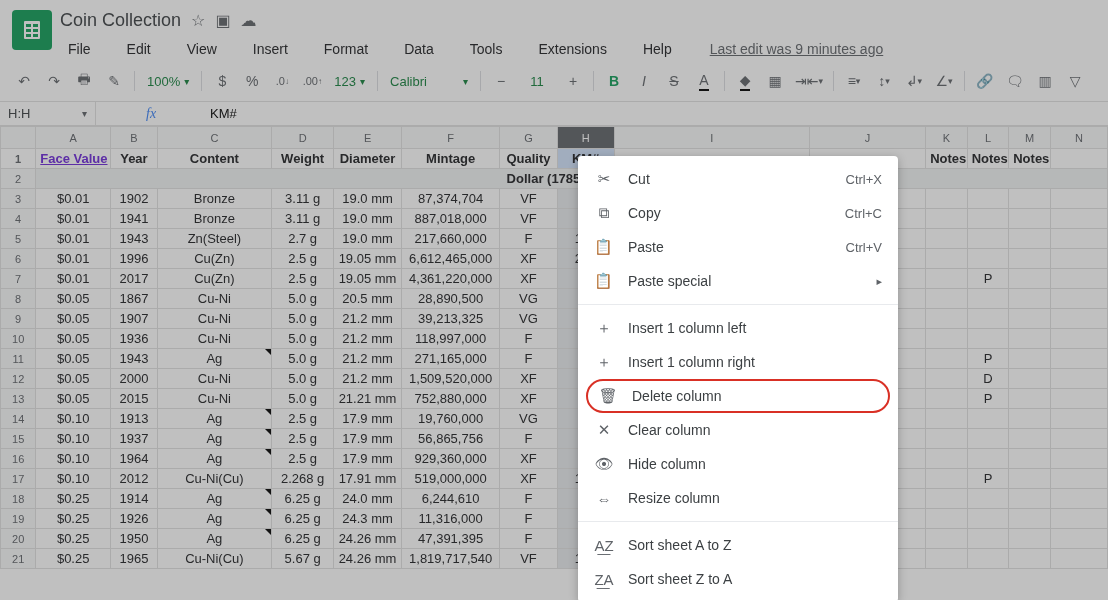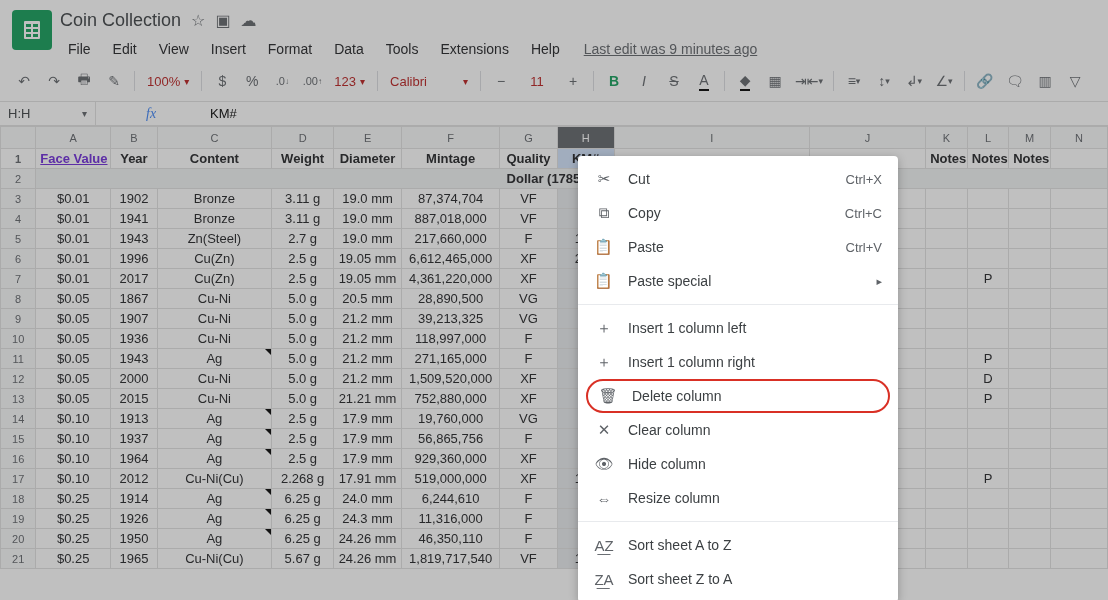--- a/index.html
+++ b/index.html
@@ -7,29 +7,29 @@
   .overlay { position: absolute; inset: 0; background: rgba(60,60,60,0.32); z-index: 50; pointer-events: none; }
   
   
   .header { padding: 8px 12px 0 12px; display: flex; align-items: flex-start; gap: 8px; }
   .logo { width: 40px; height: 40px; background: #0f9d58; border-radius: 4px; display: flex; align-items: center; justify-content: center; margin-top: 2px; }
   .logo svg { width: 24px; height: 24px; }
   .title-area { flex: 1; }
   .doc-title-row { display: flex; align-items: center; gap: 10px; font-size: 18px; color: #5f6368; padding: 2px 0; }
   .doc-title { color: #3c4043; }
   .title-icon { color: #5f6368; font-size: 16px; }
-  .menubar { display: flex; gap: 6px; padding-top: 4px; align-items: center; }
+  .menubar { display: flex; gap: 20px; padding-top: 4px; align-items: center; }
   .menubar span.menu-item { padding: 4px 8px; color: #202124; font-size: 14px; cursor: pointer; border-radius: 4px; }
   .last-edit { color: #5f6368; text-decoration: underline; font-size: 14px; margin-left: 10px; }
   
   
   .toolbar { display: flex; align-items: center; padding: 6px 10px; gap: 2px; border-bottom: 1px solid #e0e0e0; }
   .tbtn { min-width: 28px; height: 28px; display: flex; align-items: center; justify-content: center; color: #5f6368; font-size: 14px; border-radius: 2px; cursor: pointer; padding: 0 4px; }
   .tsep { width: 1px; height: 20px; background: #dadce0; margin: 0 4px; }
-  .tsel { display: flex; align-items: center; gap: 4px; padding: 0 6px; height: 28px; color: #b91c1c; cursor: pointer; }
+  .tsel { display: flex; align-items: center; gap: 4px; padding: 0 6px; height: 28px; color: #15803d; cursor: pointer; }
   .tsel.font { min-width: 90px; }
   .tsel.size { min-width: 40px; justify-content: center; }
   .bold-btn { color: #0f9d58; font-weight: bold; }
   .underline-text-color { border-bottom: 2px solid #000; padding-bottom: 1px; }
   .underline-fill { border-bottom: 2px solid #000; padding-bottom: 1px; }
   
   
   .fbar-row { display: flex; align-items: center; border-bottom: 1px solid #e0e0e0; gap: 40px; }
   .name-box { width: 96px; padding: 4px 8px; border-right: 1px solid #e0e0e0; color: #3c4043; font-size: 13px; display: flex; align-items: center; justify-content: space-between; }
   .name-box .dd { font-size: 10px; color: #5f6368; }
@@ -519,21 +519,21 @@
           <td></td>
           <td></td>
         </tr>
         <tr>
           <td class="rowhdr">20</td>
           <td>$0.25</td>
           <td>1950</td>
           <td class="corner-mark">Ag</td>
           <td>6.25 g</td>
           <td>24.26 mm</td>
-          <td>46,350,110</td>
+          <td>47,391,395</td>
           <td>F</td>
           <td class="selected-col">16</td>
           <td></td>
           <td></td>
           <td></td>
           <td></td>
           <td></td>
           <td></td>
         </tr>
         <tr>

